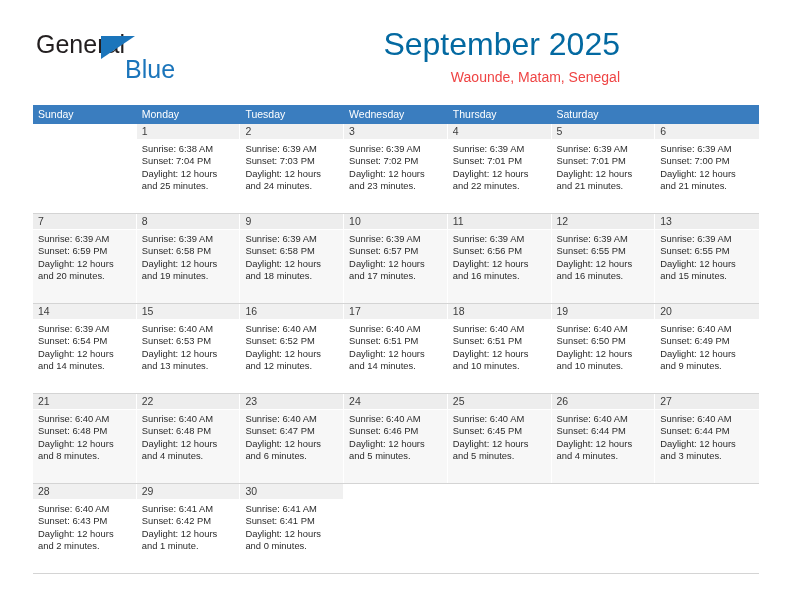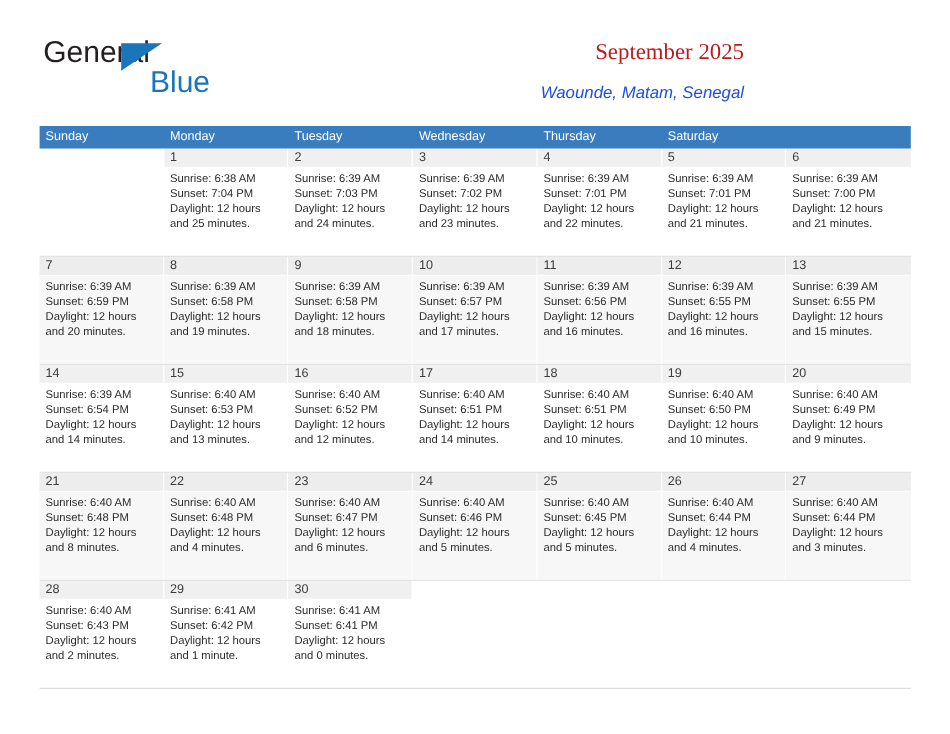--- a/index.html
+++ b/index.html
@@ -63,34 +63,32 @@
     line-height: 28px;
     margin-left: 36px;
   }
   .title-block {
     position: absolute;
     right: 36px;
     top: 28px;
     text-align: right;
   }
   .month-title {
-    font-size: 19px;
-    color: #b91c1c;
+    font-size: 32px;
+    color: #0369a1;
     font-weight: normal;
     line-height: 32px;
     white-space: nowrap;
-    font-family: Liberation Serif, serif;
   }
   .location {
     margin-top: 9px;
     font-size: 14px;
-    color: #1d4ed8;
+    color: #ef4444;
     line-height: 17px;
     white-space: nowrap;
-    font-style: italic;
   }
 
   
   .calendar {
     position: absolute;
     left: 33px;
     top: 105px;
     width: 726px;
   }
   .dow-row {

